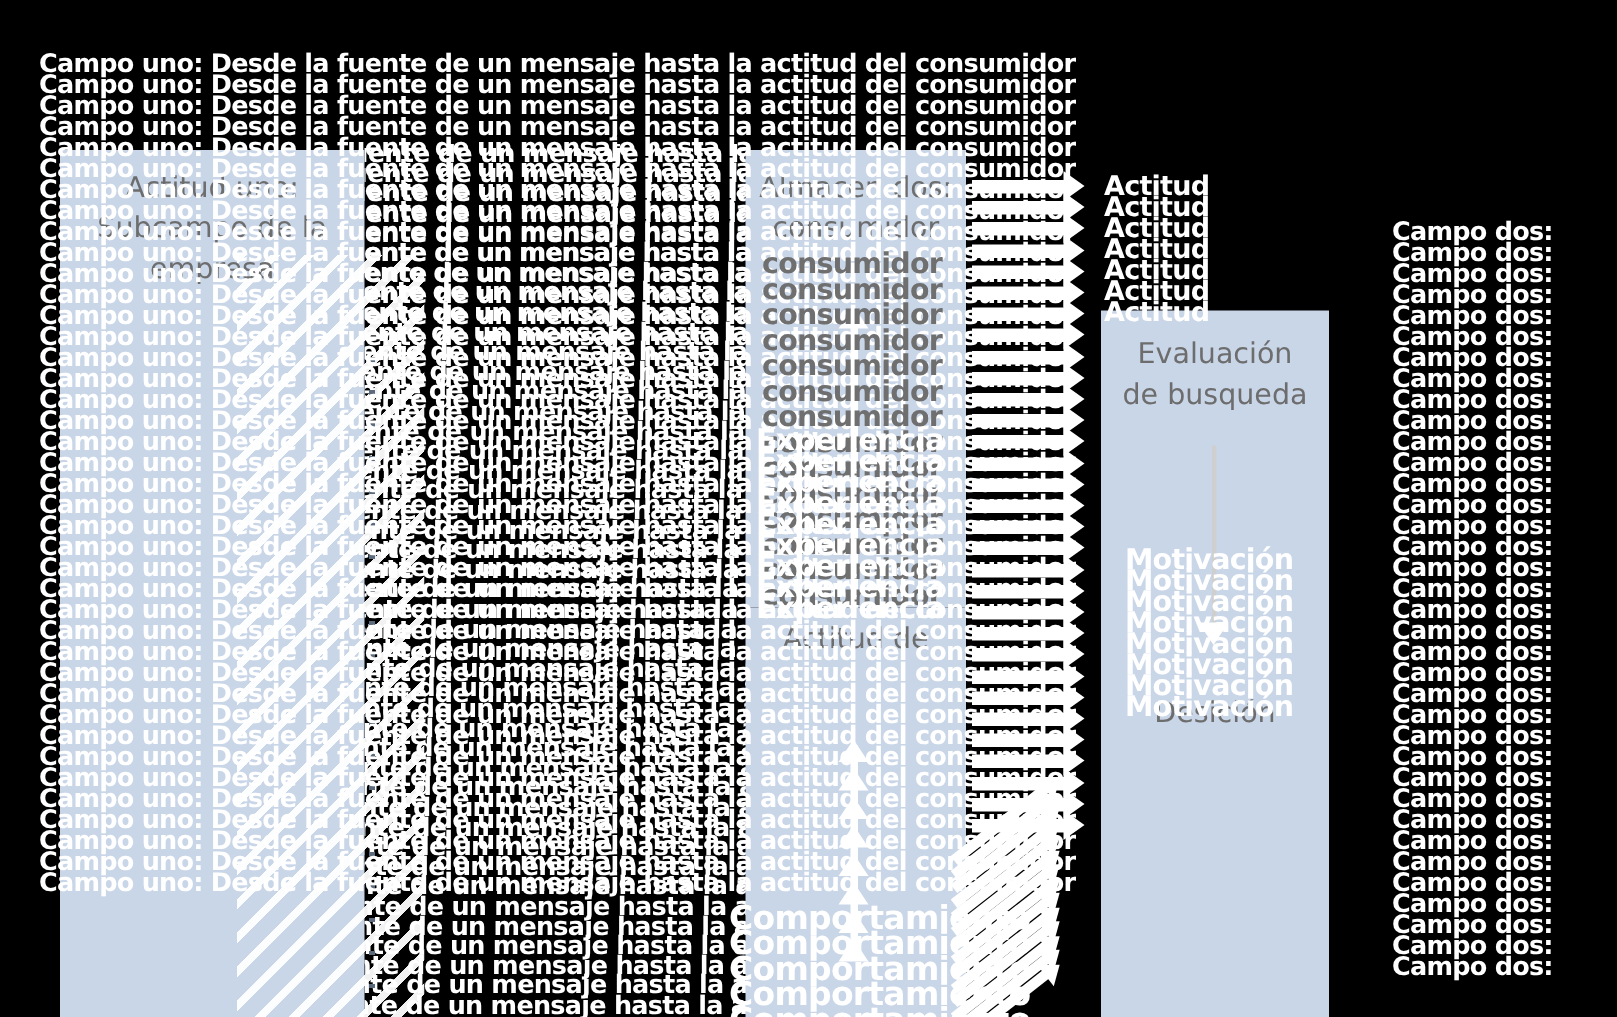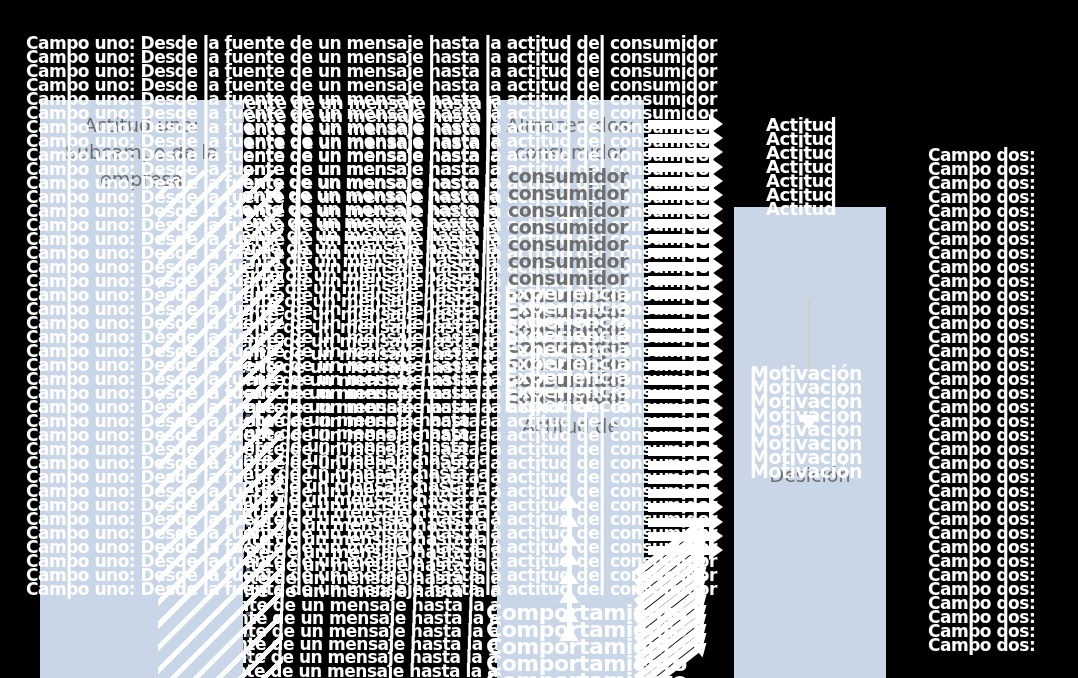--- a/index.html
+++ b/index.html
@@ -10,21 +10,21 @@
   
   .rep{position:absolute;white-space:nowrap;font-weight:700;
        letter-spacing:-0.5px;pointer-events:none;}
 
   .campouno-stack{left:26px;top:36px;color:#ffffff;font-size:17px;z-index:6;}
   .campouno-stack div{line-height:14px;}
 
   .campodos-stack{left:928px;top:148px;color:#ffffff;font-size:17px;z-index:6;}
   .campodos-stack div{line-height:14px;}
 
-  .actitud-stack{left:766px;top:118px;color:#ffffff;font-size:18px;z-index:7;}
+  .actitud-stack{left:736px;top:118px;color:#ffffff;font-size:18px;z-index:7;}
   .actitud-stack div{line-height:14px;}
 
   .consumidor-stack{left:508px;top:168px;color:#6f6f6f;font-size:19px;z-index:7;}
   .consumidor-stack div{line-height:17px;}
 
   .experiencia-stack{left:504px;top:286px;color:#ffffff;font-size:20px;z-index:8;}
   .experiencia-stack div{line-height:14px;}
 
   .motivacion-stack{left:750px;top:366px;color:#ffffff;font-size:19px;z-index:8;}
   .motivacion-stack div{line-height:14px;}
@@ -301,20 +301,24 @@
       <div>Actitud</div>
       <div>Actitud</div>
       <div>Actitud</div>
       <div>Actitud</div>
       <div>Actitud</div>
       <div>Actitud</div>
       <div>Actitud</div>
     </div>
 
   <div class="panel" id="panel-evaluacion">
+    <div class="ptitle" style="padding-top:16px;">
+      <div>Evaluación</div>
+      <div>de busqueda</div>
+    </div>
     <div class="thin-v" style="left:74px;top:90px;height:128px;"></div>
     <div class="vchev down" style="left:65px;top:208px;"></div>
     <div style="position:absolute;left:0;top:255px;width:100%;z-index:9;">
       <div style="font-size:19px;line-height:27px;">Desición</div>
     </div>
   </div>
 
   <div class="rep motivacion-stack" id="motivacionstack">
       <div>Motivación</div>
       <div>Motivación</div>

